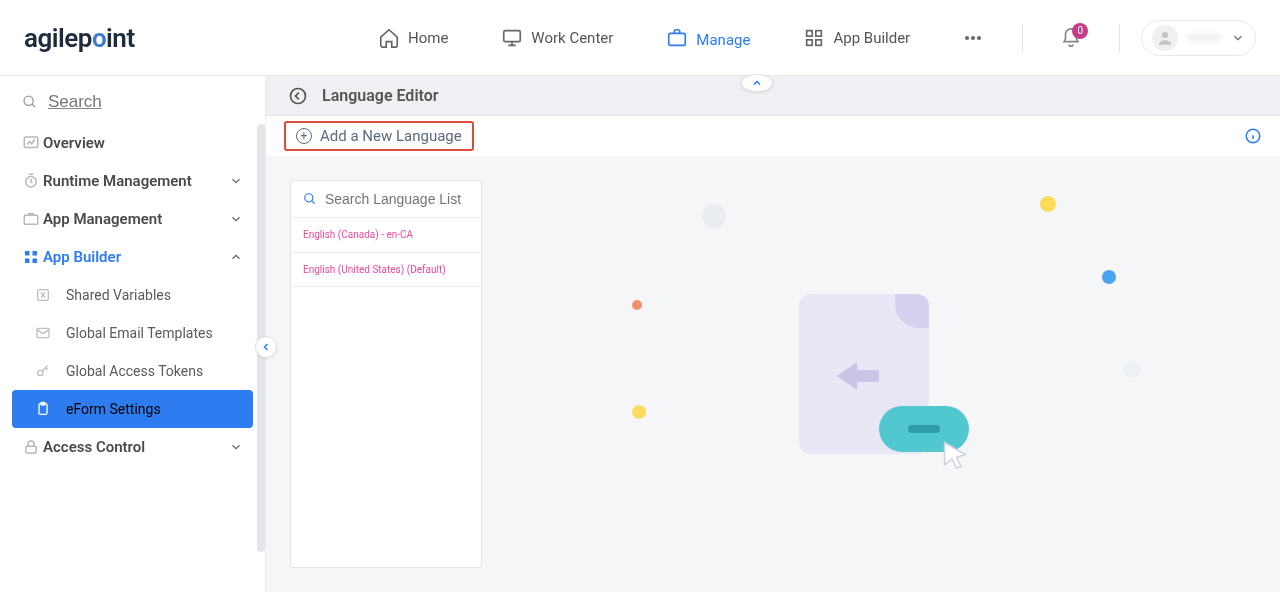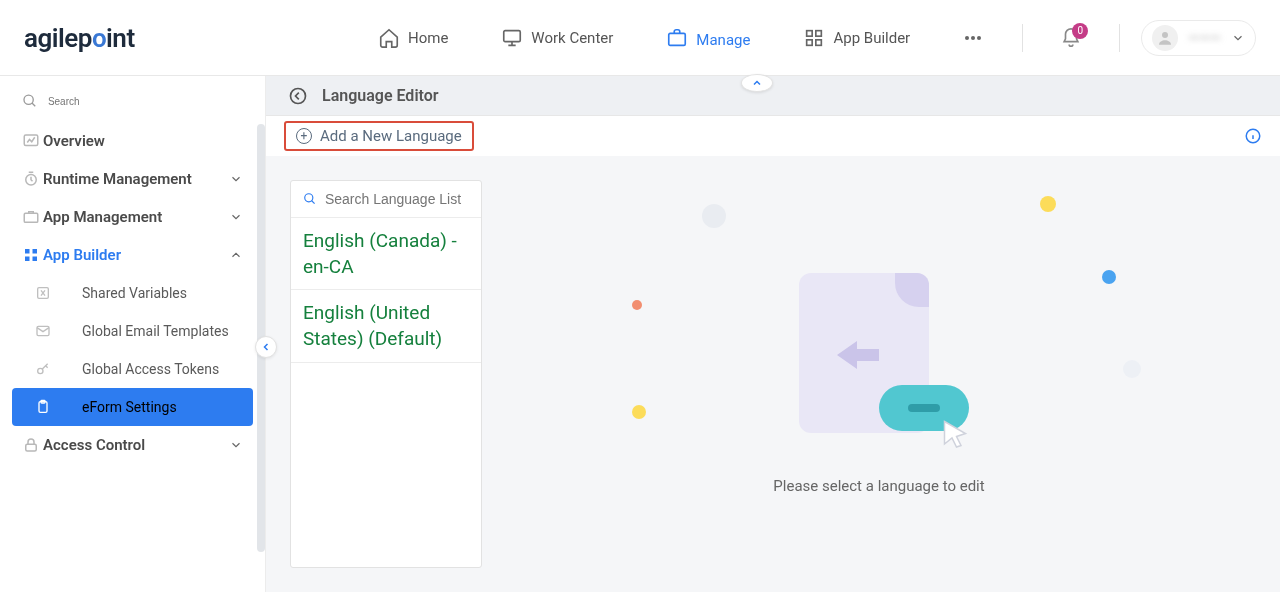--- a/index.html
+++ b/index.html
@@ -20,28 +20,28 @@
   .notif .badge { position: absolute; top: -4px; right: 10px; min-width: 16px; height: 16px; background: #c43c87; color: #fff; border-radius: 8px; font-size: 10px; display: flex; align-items: center; justify-content: center; padding: 0 4px; }
   .user-chip { display: flex; align-items: center; gap: 10px; padding: 4px 10px; border: 1px solid #eaeaea; border-radius: 20px; cursor: pointer; }
   .avatar { width: 26px; height: 26px; border-radius: 50%; background: #f0f0f0; display:flex; align-items:center; justify-content:center; }
   .user-name { filter: blur(3px); color:#888; }
 
   
   .layout { display: flex; height: calc(592px - 76px); position: relative; }
   
   .sidebar { width: 266px; border-right: 1px solid #ececec; display:flex; flex-direction:column; position:relative;}
   .sidebar-search { display:flex; align-items:center; gap:10px; padding: 16px 22px 12px; color:#666; }
-  .sidebar-search input { border:none; outline:none; font-size:10px; width:100%; color:#888; }
+  .sidebar-search input { border:none; outline:none; font-size:17px; width:100%; color:#888;text-decoration:underline; }
   .side-scroll { flex:1; overflow-y:auto; padding: 0 0 20px; }
   .side-item { display:flex; align-items:center; gap:3px; padding: 10px 22px; font-size:15px; color:#4a4a4a; cursor:pointer; font-weight:600; }
   .side-item .ico { width:18px; height:18px; display:flex; align-items:center; justify-content:center; color:#b8b8b8; }
   .side-item .chev { margin-left:auto; }
   .side-item.open { color:#2d7cf0; }
   .side-item.open .ico { color:#2d7cf0; }
-  .side-sub { display:flex; align-items:center; gap:30px; padding: 10px 22px 10px 22px; margin: 0 12px; font-size:14px; color:#5a5a5a; cursor:pointer; border-radius:4px; }
+  .side-sub { display:flex; align-items:center; gap:14px; padding: 10px 22px 10px 22px; margin: 0 12px; font-size:14px; color:#5a5a5a; cursor:pointer; border-radius:4px; }
   .side-sub .ico { width:18px; height:18px; display:flex; align-items:center; justify-content:center; color:#bfbfbf; }
   .side-sub.selected { background:#2d7cf0; color:#000000; }
   .side-sub.selected .ico { color:#fff; }
   
   .side-scroll-indicator { position:absolute; right:0; top:48px; bottom:40px; width:8px; background:#cfd4da; border-radius:4px; opacity:0.6; }
 
   .collapse-handle { position:absolute; top: 260px; left: 255px; width:22px; height:22px; background:#fff; border:1px solid #e2e2e2; border-radius:50%; display:flex; align-items:center; justify-content:center; box-shadow:0 1px 3px rgba(0,0,0,0.08); cursor:pointer; z-index:5;}
   
   .collapse-top { position:absolute; top: -2px; left: calc(50% + 133px - 16px); transform: translateX(-50%); width:32px; height:18px; background:#fff; border:1px solid #e2e2e2; border-radius:50%; display:flex; align-items:center; justify-content:center; box-shadow:0 1px 3px rgba(0,0,0,0.1); cursor:pointer; z-index:4;}
   
@@ -54,21 +54,21 @@
   .action-bar { height:40px; background:#fff; display:flex; align-items:center; padding:0 18px; }
   .action-btn { display:flex; align-items:center; gap:8px; padding: 4px 10px; border:2px solid #d94c3a; border-radius:3px; cursor:pointer; color:#5a6b7e; font-size:15px; }
   .action-btn .plus { width:16px; height:16px; border:1.5px solid #5a6b7e; border-radius:50%; display:flex; align-items:center; justify-content:center; font-size:12px; line-height:1;}
   .info-right { margin-left:auto; color:#2d7cf0; cursor:pointer; }
   
   .content { flex:1; padding: 24px; display:flex; gap:20px; }
   
   .lang-panel { width:192px; background:#fff; border:1px solid #e2e2e2; border-radius:3px; display:flex; flex-direction:column; }
   .lang-search { display:flex; align-items:center; gap:8px; padding:10px 12px; border-bottom:1px solid #ececec; }
   .lang-search input { border:none; outline:none; font-size:14px; width:100%; color:#999; }
-  .lang-item { padding:10px 12px; border-bottom:1px solid #ececec; font-size:19px; color:#15803d; cursor:pointer; line-height:1.35; }
+  .lang-item { padding:10px 12px; border-bottom:1px solid #ececec; font-size:10px; color:#ec4899; cursor:pointer; line-height:1.35; }
   
   .empty { flex:1; position:relative; display:flex; flex-direction:column; align-items:center; justify-content:center; gap:24px; }
   .empty-text { color:#666; font-size:15px; }
   
   
   .bubble { border-radius:50%; position:absolute; }
   
   
   .doc-illus { position:relative; width:180px; height:200px; }
   .doc-body { width:130px; height:160px; background:#e9e7f6; border-radius:12px 12px 12px 12px; position:absolute; top:20px; left:10px; }
@@ -321,17 +321,16 @@
           <div class="doc-body"></div>
           <div class="doc-fold"></div>
           <svg class="doc-arrow" width="60" height="40" viewBox="0 0 60 40" fill="#cac4e9">
               <path d="M28 6 L8 20 L28 34 L28 26 L50 26 L50 14 L28 14 Z"></path>
             </svg>
           <div class="doc-btn"></div>
           <svg class="cursor-arrow" width="36" height="36" viewBox="0 0 24 24" fill="#fff" stroke="#cfd2dc" stroke-width="1">
               <path d="M5 3l14 8-6 2 3 6-3 1-3-6-5 4z"></path>
             </svg>
         </div>
-        <div class="empty-text">Please select a language to edit</div>
       </div>
     </div>
   </div>
 </div>
 
 </body></html>

